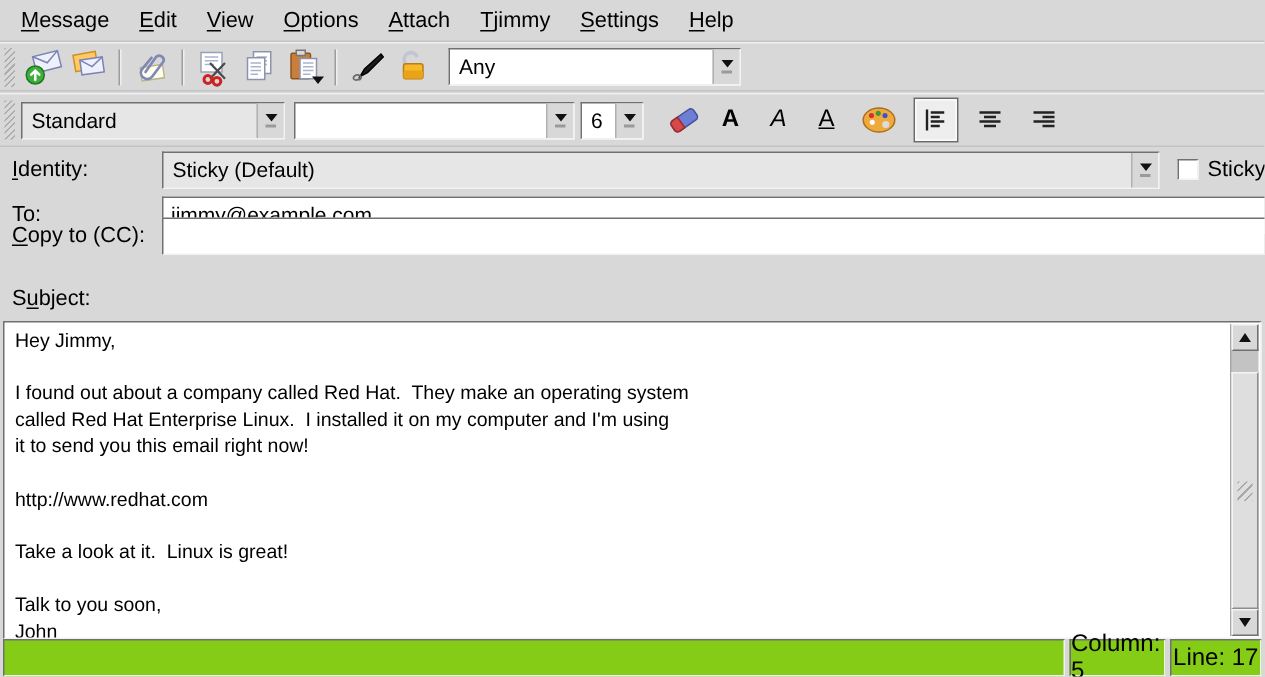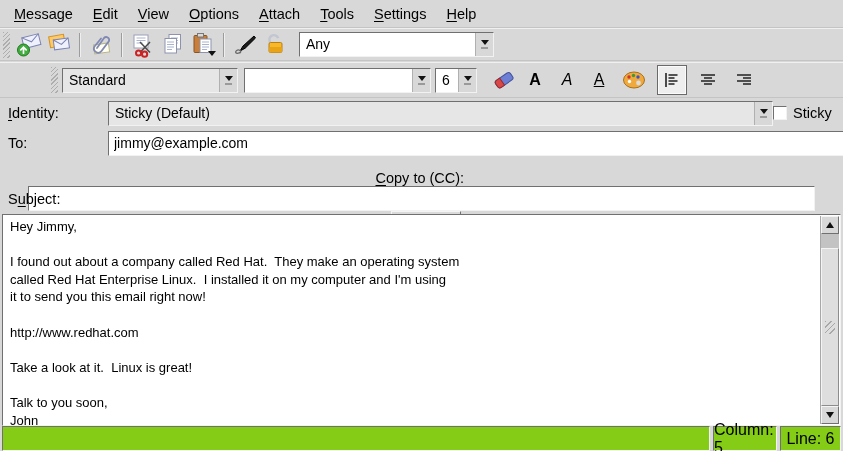--- a/index.html
+++ b/index.html
@@ -21,21 +21,21 @@
   .menubar {
     position: absolute; top: 0; left: 0; right: 0; height: 28px;
     display: flex; align-items: center; padding-left: 4px;
     font-size: 14.5px; border-bottom: 1px solid #c4c4c4; background: #d8d8d8;
   }
   .menu-item { padding: 4px 10px; cursor: default; }
 
   
   .toolbar { position: absolute; left: 0; right: 0; display: flex; align-items: center; background: #d8d8d8; }
   #toolbar-main { top: 28px; height: 33px; border-top: 1px solid #f0f0f0; border-bottom: 1px solid #c4c4c4; }
-  #toolbar-format { top: 62px; height: 36px; border-top: 1px solid #f0f0f0; border-bottom: 1px solid #c4c4c4; padding-left: 48px; }
+  #toolbar-format { top: 62px; height: 36px; border-top: 1px solid #f0f0f0; border-bottom: 1px solid #c4c4c4; }
   .tb-handle {
     width: 7px; height: 26px; margin: 0 4px 0 3px;
     background-image: repeating-linear-gradient(135deg, #adadad 0 1px, transparent 1px 3px);
   }
   .tb-btn {
     width: 30px; height: 28px; display: flex; align-items: center; justify-content: center;
     position: relative; border: 1px solid transparent;
   }
   .tb-sep { width: 2px; height: 24px; border-left: 1px solid #9c9c9c; border-right: 1px solid #efefef; margin: 0 5px; }
   .paste-drop { position: absolute; right: 1px; bottom: 2px; width: 0; height: 0;
@@ -57,34 +57,34 @@
   .fmt-bold { font-weight: bold; }
   .fmt-italic { font-style: italic; }
   .fmt-underline { text-decoration: underline; }
   .align-btn { width: 30px; height: 30px; display: flex; align-items: center; justify-content: center; }
   .align-btn.pressed { border: 1px solid #6a6a6a; background: #eeeeee; box-shadow: inset 0 0 0 1px #fbfbfb; }
 
   
   .form-row { position: absolute; left: 0; right: 0; height: 26px; display: flex; align-items: center; }
   #row-identity { top: 100px; }
   #row-to { top: 130px; }
-  #row-cc { top: 170px; flex-direction: column; }
+  #row-cc { top: 144px; }
   #row-subject { top: 186px; }
   .row-label { width: 108px; padding-left: 8px; font-size: 14.5px; flex: none; }
   .text-input {
     width: 787px; height: 25px; flex: none; background: #fff; font-size: 14px; padding: 2px 5px;
     font-family: "Liberation Sans", sans-serif; outline: none;
     border: 1px solid; border-color: #707070 #f2f2f2 #f2f2f2 #707070;
   }
   .identity-combo { width: 665px; flex: none; }
   .browse-btn {
     width: 70px; height: 23px; margin-left: 9px; background: #dadada;
     font-size: 13px; display: flex; align-items: center; justify-content: center; cursor: default;
   }
-  .sticky-wrap { display: flex; align-items: center; gap: 6px; }
+  .sticky-wrap { display: flex; align-items: center; margin-left: 12px; gap: 6px; }
   .checkbox { width: 14px; height: 14px; background: #fff; }
   .sticky-label { font-size: 14.5px; }
 
   
   .editor-frame {
     position: absolute; left: 2px; right: 2px; top: 214px; bottom: 25px; background: #fff;
   }
   .editor-text {
     position: absolute; left: 0; top: 0; right: 20px; bottom: 0;
     padding: 3px 7px; font-size: 13px; line-height: 17.6px;
@@ -117,21 +117,21 @@
 </style>
 </head>
 <body>
 
 <div class="menubar">
   <div class="menu-item"><span class="accel">M</span><span>essage</span></div>
   <div class="menu-item"><span class="accel">E</span><span>dit</span></div>
   <div class="menu-item"><span class="accel">V</span><span>iew</span></div>
   <div class="menu-item"><span class="accel">O</span><span>ptions</span></div>
   <div class="menu-item"><span class="accel">A</span><span>ttach</span></div>
-  <div class="menu-item"><span class="accel">T</span><span>ools</span></div>
+  <div class="menu-item"><span class="accel">T</span><span>jimmy</span></div>
   <div class="menu-item"><span class="accel">S</span><span>ettings</span></div>
   <div class="menu-item"><span class="accel">H</span><span>elp</span></div>
 </div>
 
 <div class="toolbar" id="toolbar-main">
   <div class="tb-handle"></div>
 
   <div class="tb-btn">
     <svg width="27" height="27" viewBox="0 0 27 27">
       <g transform="rotate(-14 14 11)">
@@ -343,14 +343,14 @@
       </div>
     <div class="sb-btn raised sb-down">
         <div class="tri-down-sm"></div>
       </div>
   </div>
 </div>
 
 <div class="statusbar">
   <div class="status-panel status-msg sunken"></div>
   <div class="status-panel status-col sunken">Column: 5</div>
-  <div class="status-panel status-line sunken">Line: 6</div>
+  <div class="status-panel status-line sunken">Line: 17</div>
 </div>
 
 </body></html>

